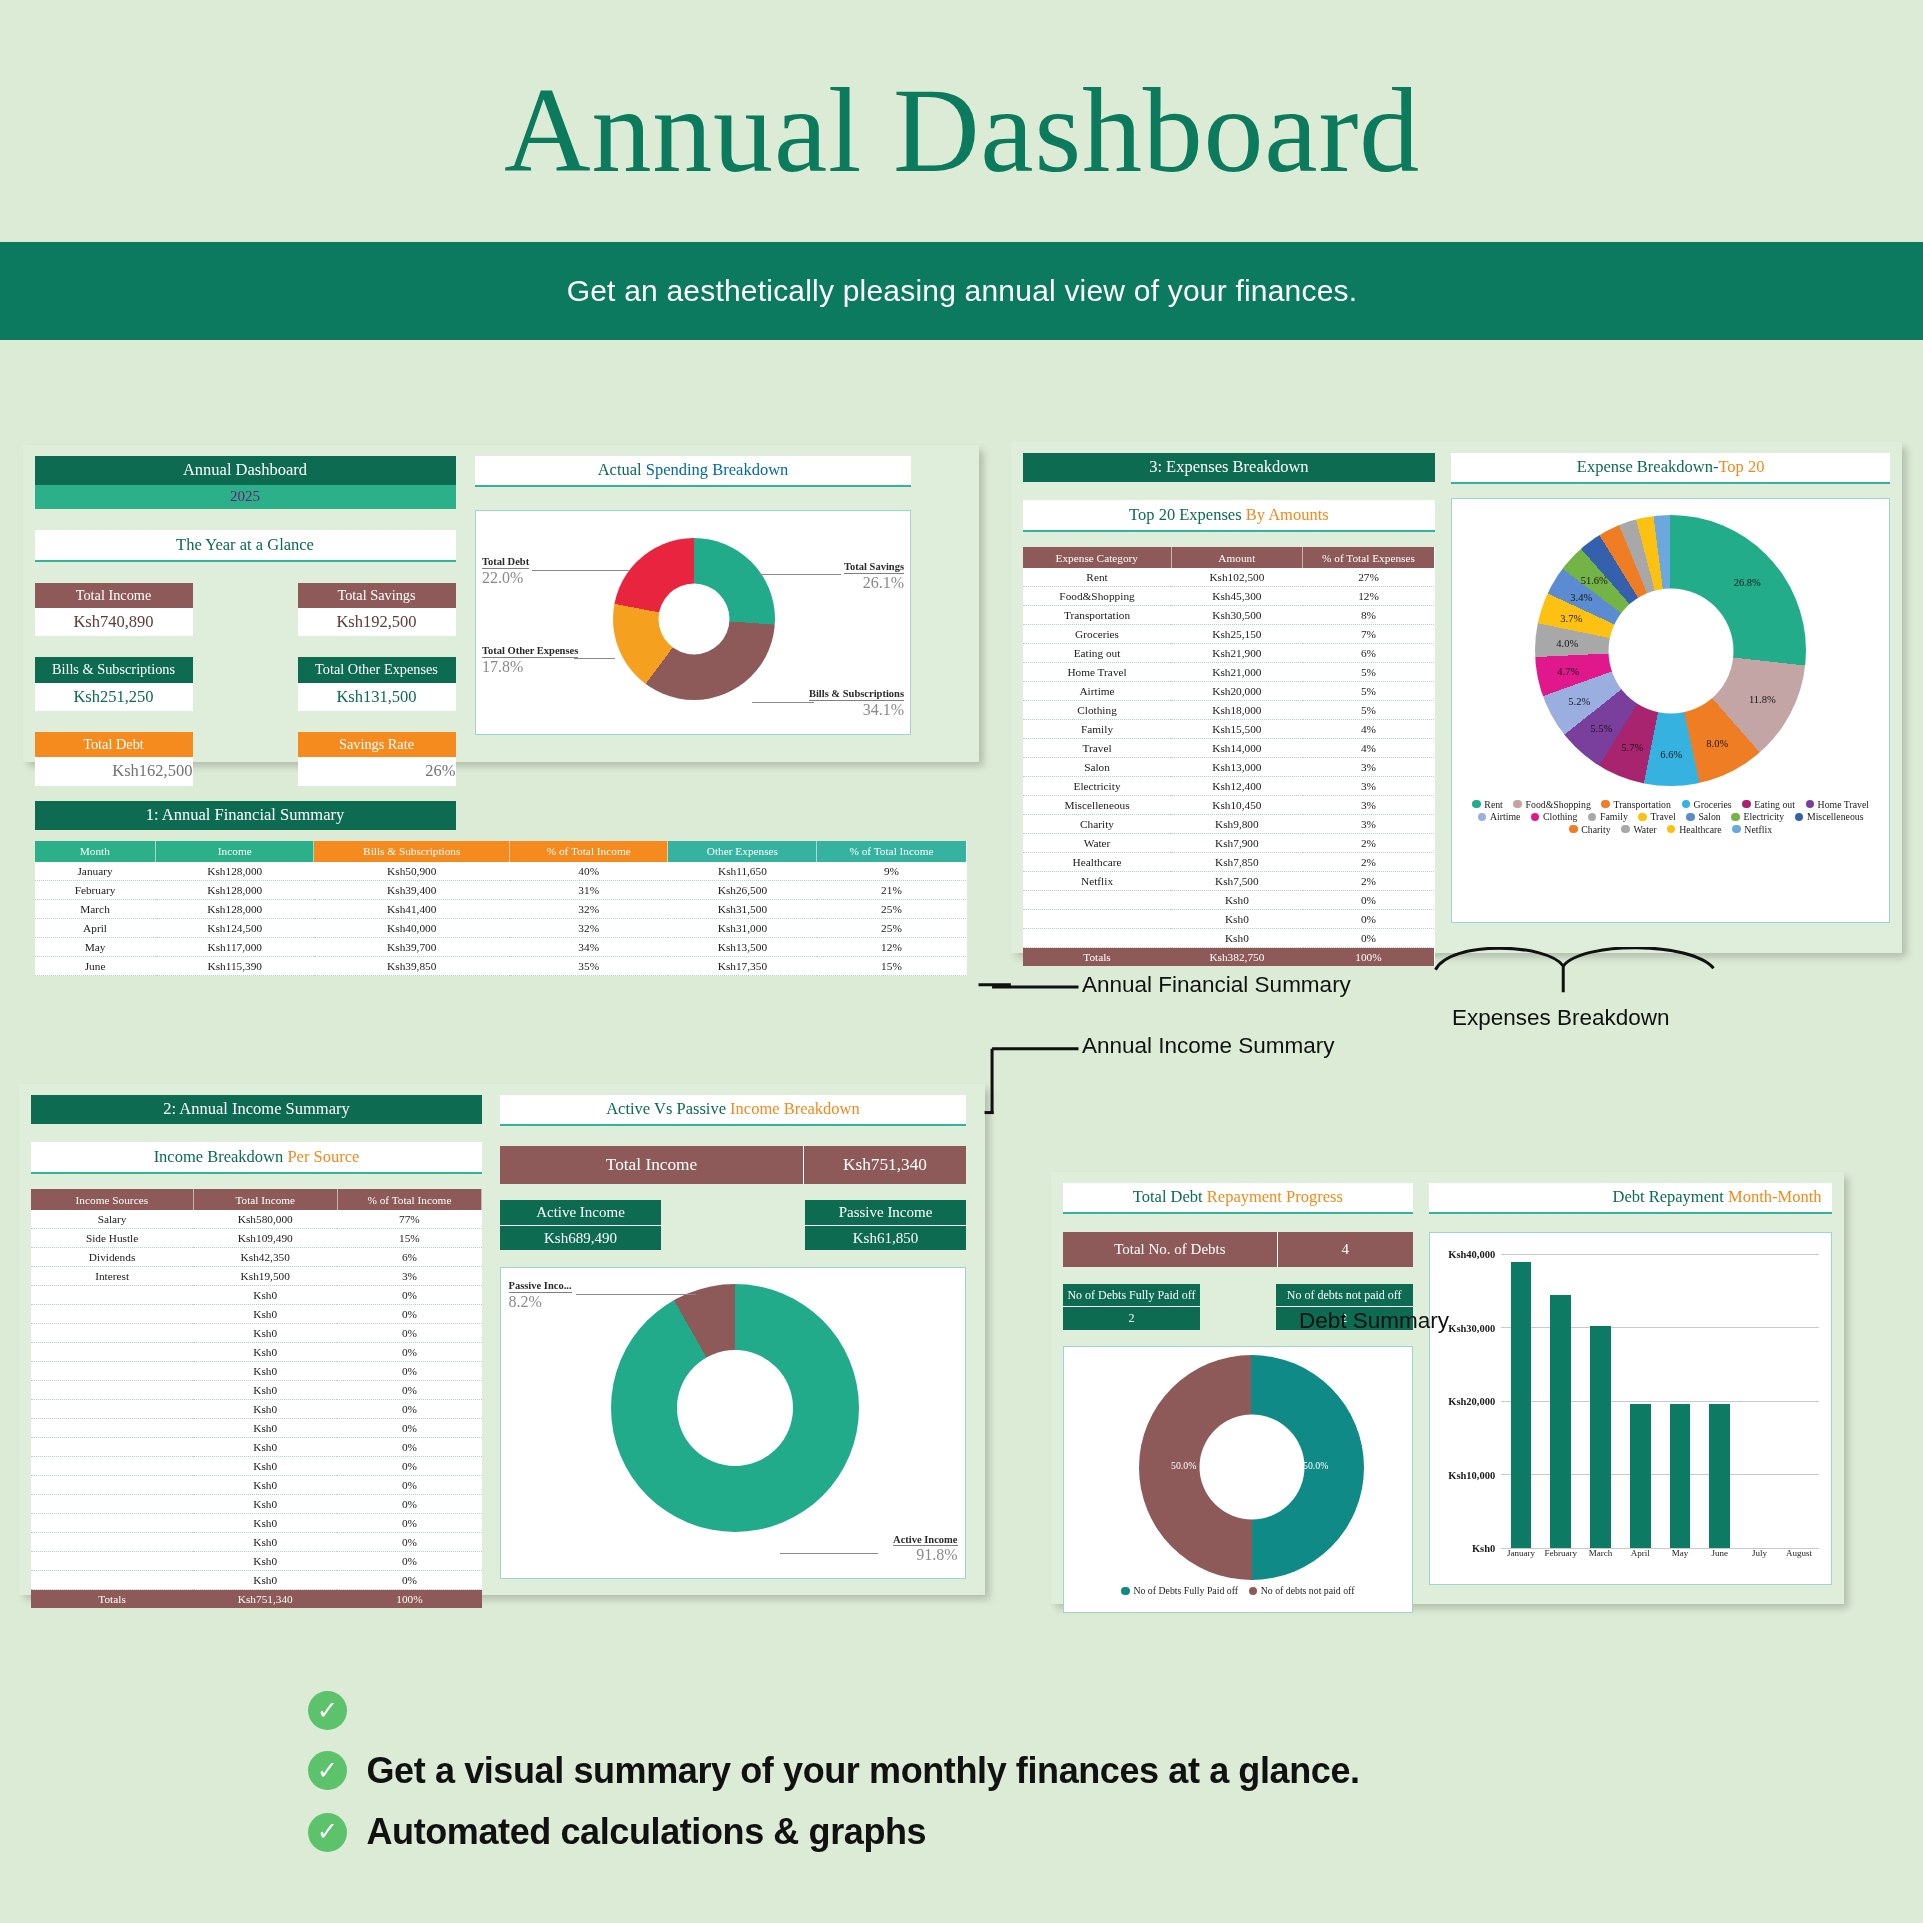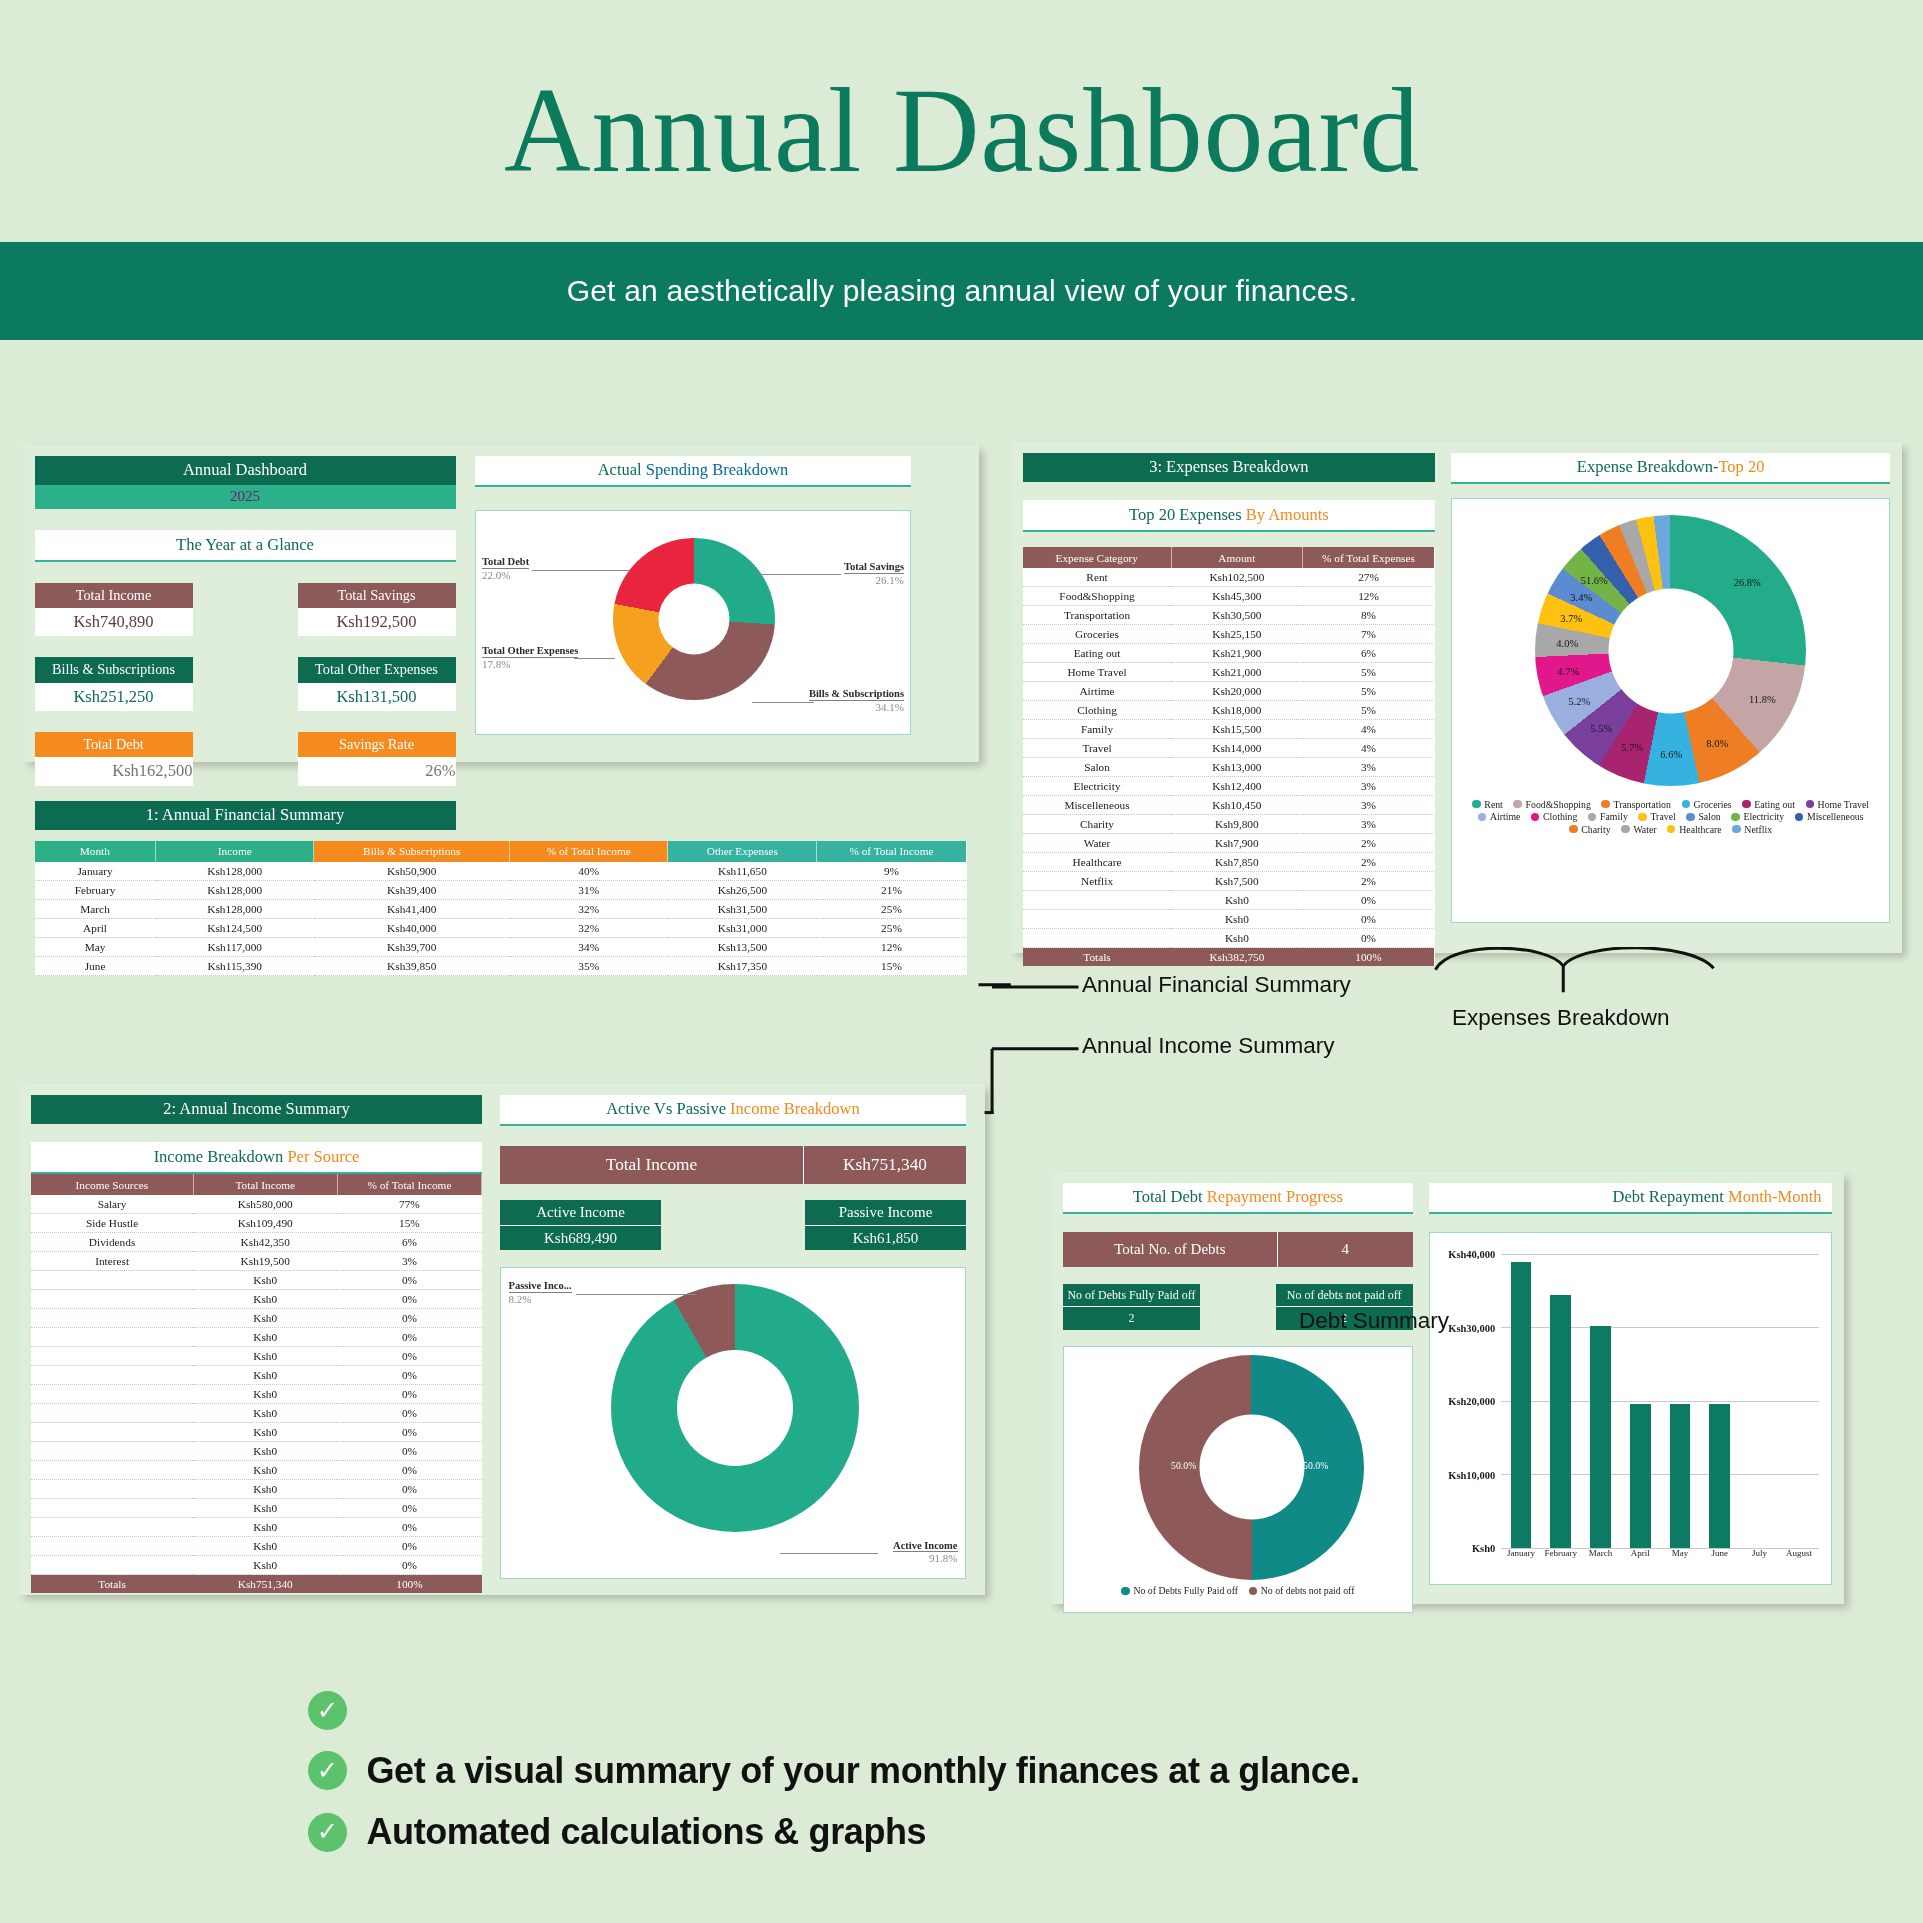--- a/index.html
+++ b/index.html
@@ -87,21 +87,21 @@
   
   .donut{ border-radius:50%; position:relative; }
   .donut::after{
     content:""; position:absolute; border-radius:50%; background:#fff;
     left:50%; top:50%; transform:translate(-50%,-50%);
   }
 
   .lead-lbl{ position:absolute; font-family:"Liberation Serif", serif; }
   .lead-lbl .n{ display:block; font-size:10.5px; color:#2a2a2a; font-weight:bold;
                 border-bottom:0.8px solid #7f7f7f; padding-bottom:0.8px; }
-  .lead-lbl .p{ display:block; font-size:11px; color:#8a8a8a; }
+  .lead-lbl .p{ display:block; font-size:16px; color:#8a8a8a; }
   .lead-line{ position:absolute; height:0.8px; background:#8a8a8a; }
 
   .legend{ display:flex; flex-wrap:wrap; justify-content:center;
            font-family:"Liberation Serif", serif; font-size:9.8px; color:#1c1c1c; }
   .legend span.li{ display:inline-flex; align-items:center; margin:0.8px 5.3px; white-space:nowrap;}
   .legend i{ width:8.3px;height:8.3px;border-radius:50%;display:inline-block;margin-right:3.8px;}
 
   
   .conn{ position:absolute; }
   .conn-lbl{ position:absolute; font-size:22.5px; color:#111; }
@@ -485,21 +485,21 @@
     </div>
   </div>
 </div>
 
 <div class="panel" style="left:19px; top:1084px; width:966px; height:511px; display:flex; gap:18px;">
   <div style="width:451px;">
     <div class="sheet-title">2: Annual Income Summary</div>
     <div class="sec-banner" style="margin-top:18px;">
       <span class="accent-gr">Income Breakdown </span><span class="accent-or">Per Source</span>
     </div>
-    <table class="t-rose" style="">
+    <table class="t-rose" style="margin-top:15px;">
       <thead>
           <tr>
         <th style="width:36%;">Income Sources</th>
         <th style="width:32%;">Total Income</th>
         <th style="width:32%;">% of Total Income</th>
       </tr>
         </thead>
       <tbody>
           <tr>
             <td>Salary</td>

